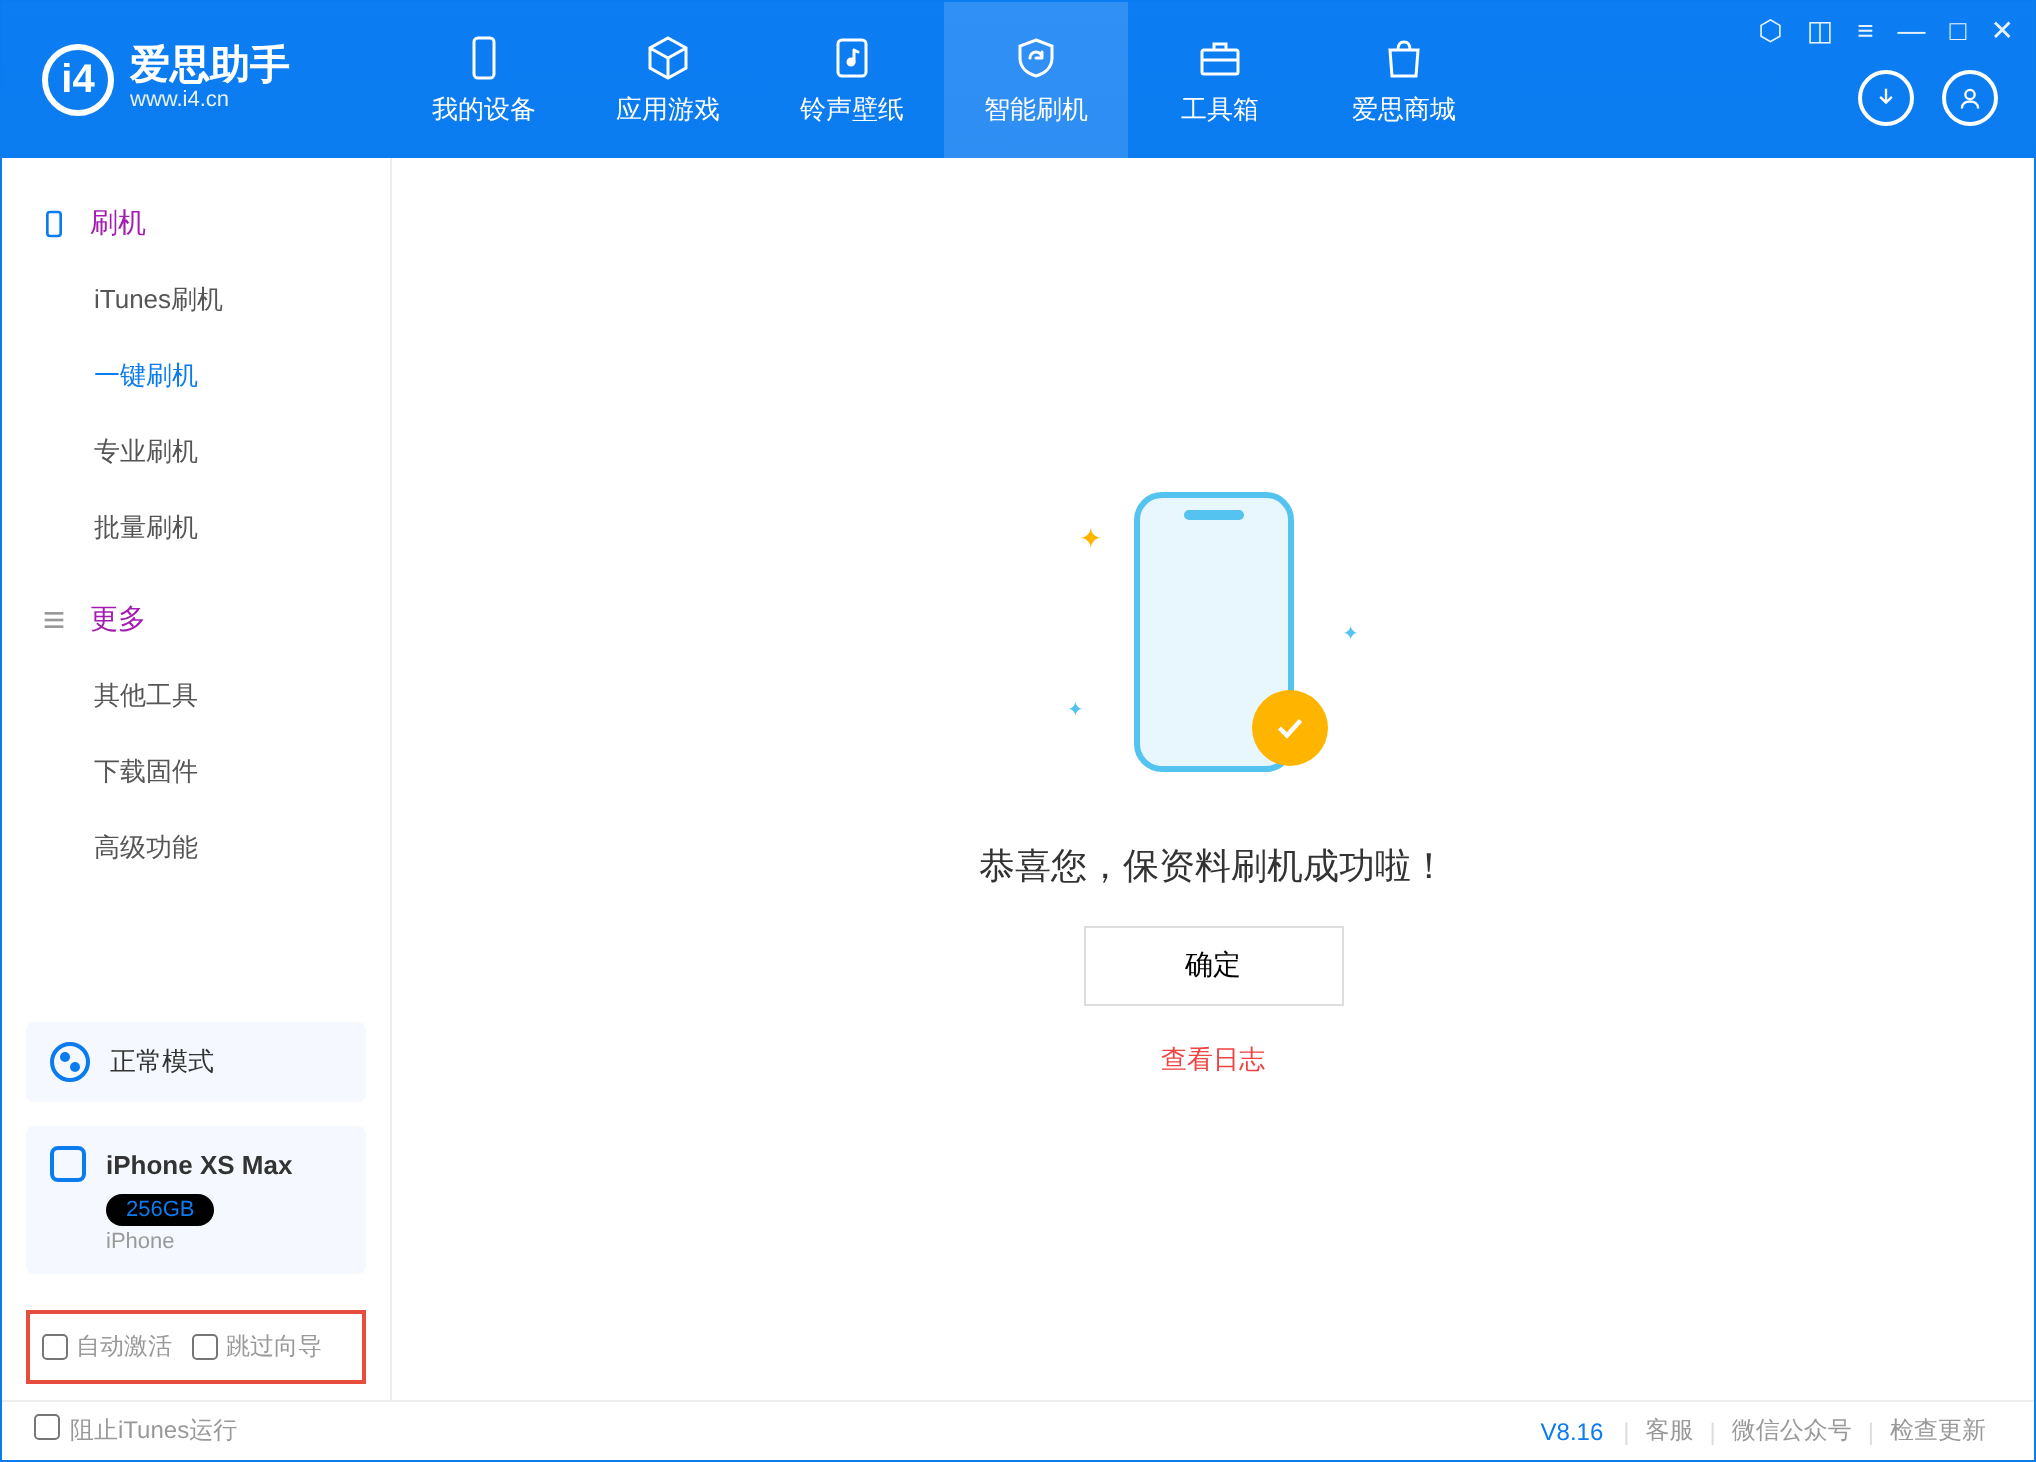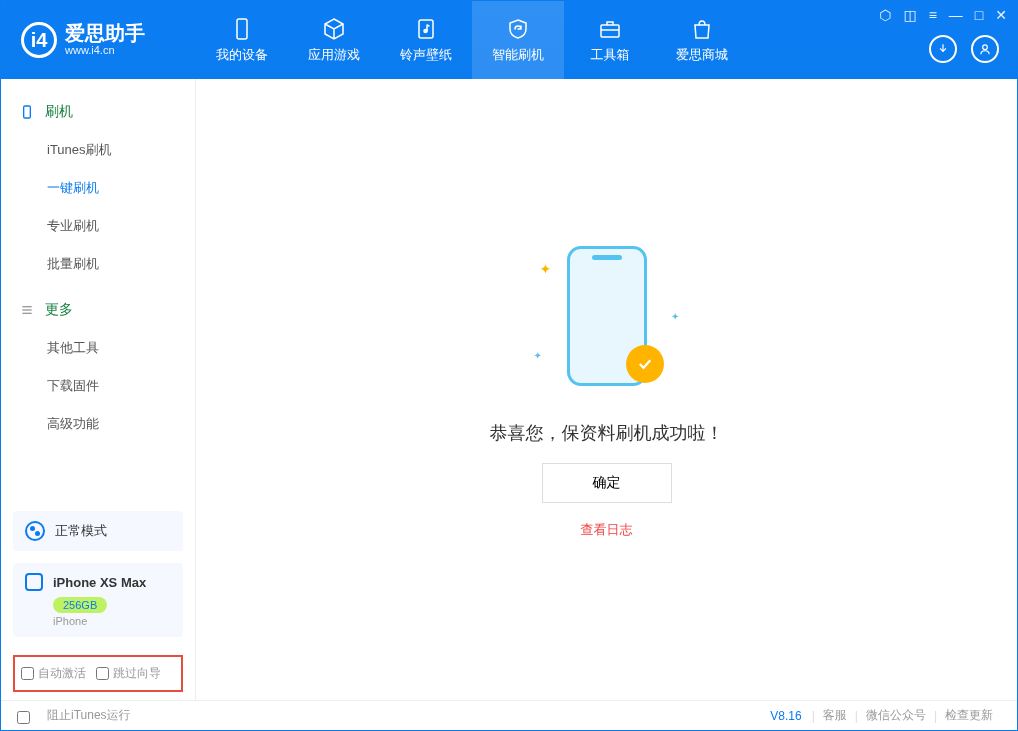--- a/index.html
+++ b/index.html
@@ -20,37 +20,37 @@
 
 .win-controls-top { position: absolute; top: 6px; right: 10px; display: flex; gap: 12px; }
 .win-controls-top span { cursor: pointer; font-size: 14px; opacity: 0.9; }
 .win-controls-right { position: absolute; bottom: 16px; right: 18px; display: flex; gap: 14px; }
 .circle-btn { width: 28px; height: 28px; border: 2px solid #fff; border-radius: 50%; display: flex; align-items: center; justify-content: center; cursor: pointer; }
 .circle-btn svg { width: 14px; height: 14px; stroke: #fff; fill: none; stroke-width: 2; }
 
 .body { display: flex; height: calc(100% - 78px - 30px); }
 .sidebar { width: 195px; border-right: 1px solid #eee; padding-top: 14px; display: flex; flex-direction: column; }
 .side-section { margin-bottom: 8px; }
-.side-head { display: flex; align-items: center; padding: 10px 18px; font-size: 14px; color: #15803d; }
+.side-head { display: flex; align-items: center; padding: 10px 18px; font-size: 14px; color: #a21caf; }
 .side-head-icon { width: 16px; height: 16px; margin-right: 10px; }
 .side-item { padding: 10px 18px 10px 46px; font-size: 13px; color: #555; cursor: pointer; }
 .side-item.active { color: #0b7bf0; }
 .side-spacer { flex: 1; }
 
 .mode-card { margin: 6px 12px; background: #f5f9ff; border-radius: 4px; padding: 10px 12px; display: flex; align-items: center; font-size: 13px; color: #333; }
 .mode-icon { width: 20px; height: 20px; border: 2px solid #0b7bf0; border-radius: 50%; margin-right: 10px; position: relative; }
 .mode-icon::before, .mode-icon::after { content: ''; position: absolute; width: 5px; height: 5px; background: #0b7bf0; border-radius: 50%; }
 .mode-icon::before { top: 3px; left: 3px; }
 .mode-icon::after { bottom: 3px; right: 3px; }
 
 .device-card { margin: 6px 12px 10px; background: #f5f9ff; border-radius: 4px; padding: 10px 12px; }
 .device-row { display: flex; align-items: center; }
 .device-icon { width: 18px; height: 18px; border: 2px solid #0b7bf0; border-radius: 4px; margin-right: 10px; }
 .device-name { font-size: 13px; font-weight: bold; color: #333; }
-.device-badge { display: inline-block; background: #bef264; color: #0b7bf0; border-radius: 10px; padding: 2px 10px; font-size: 11px; margin: 6px 0 2px 28px; }
+.device-badge { display: inline-block; background: #000000; color: #0b7bf0; border-radius: 10px; padding: 2px 10px; font-size: 11px; margin: 6px 0 2px 28px; }
 .device-type { font-size: 11px; color: #999; margin-left: 28px; }
 
 .options-box { margin: 8px 12px; border: 2px solid #e74c3c; padding: 8px 6px; display: flex; gap: 10px; }
 .opt { display: flex; align-items: center; font-size: 12px; color: #999; }
 .opt input { margin-right: 4px; width: 13px; height: 13px; }
 
 .main { flex: 1; display: flex; flex-direction: column; align-items: center; justify-content: center; }
 .phone-illus { width: 90px; height: 150px; position: relative; margin-bottom: 30px; }
 .phone-body { width: 80px; height: 140px; border: 3px solid #55c3f0; border-radius: 14px; background: #e8f6fd; position: absolute; top: 5px; left: 5px; }
 .phone-body::before { content:''; position:absolute; top:6px; left:50%; transform:translateX(-50%); width:30px; height:5px; background:#55c3f0; border-radius:3px; }
@@ -59,21 +59,21 @@
 .sparkle { position: absolute; color: #ffb400; font-size: 14px; }
 .sparkle.s1 { top: 20px; left: -22px; }
 .sparkle.s2 { top: 70px; right: -28px; color:#55c3f0; font-size:10px; }
 .sparkle.s3 { bottom: 30px; left: -28px; color:#55c3f0; font-size:10px; }
 
 .success-msg { font-size: 18px; color: #333; margin-bottom: 18px; }
 .ok-btn { padding: 10px 50px; border: 1px solid #ddd; background: #fff; font-size: 14px; cursor: pointer; margin-bottom: 18px; }
 .log-link { font-size: 13px; color: #ef4444; cursor: pointer; }
 
 .footer { height: 30px; border-top: 1px solid #eee; display: flex; align-items: center; padding: 0 16px; font-size: 12px; color: #999; }
-.footer-left { display: flex; align-items: flex-end; gap: 12px; }
+.footer-left { display: flex; align-items: flex-start; }
 .footer-left input { margin-right: 5px; }
 .footer-spacer { flex: 1; }
 .footer-item { margin: 0 8px; cursor: pointer; }
 .footer-divider { color: #ddd; }
 .version { color: #0b7bf0; margin-right: 10px; }
 </style>
 </head>
 <body>
 
 <div class="header">

